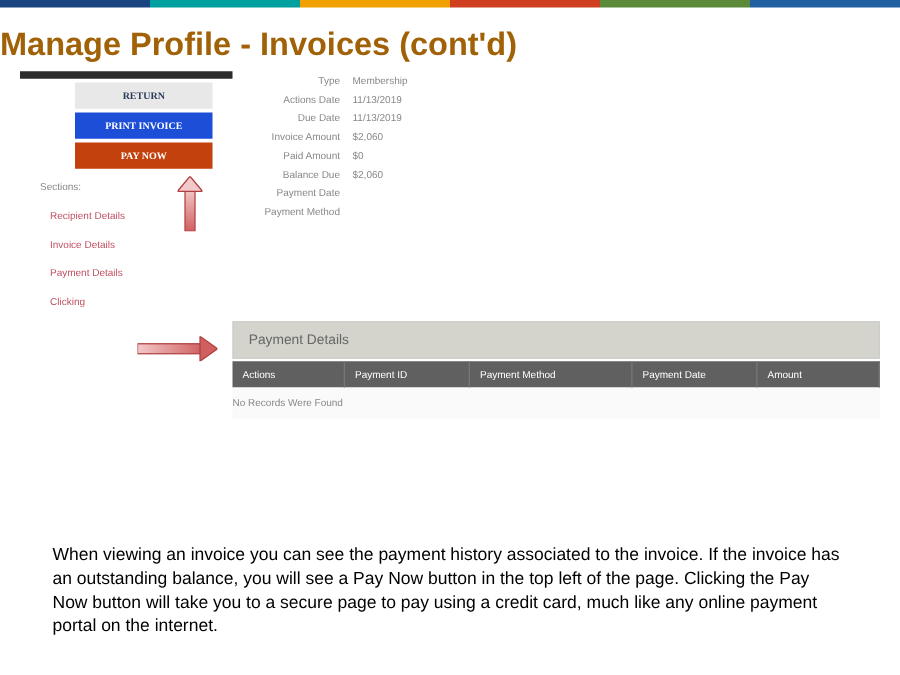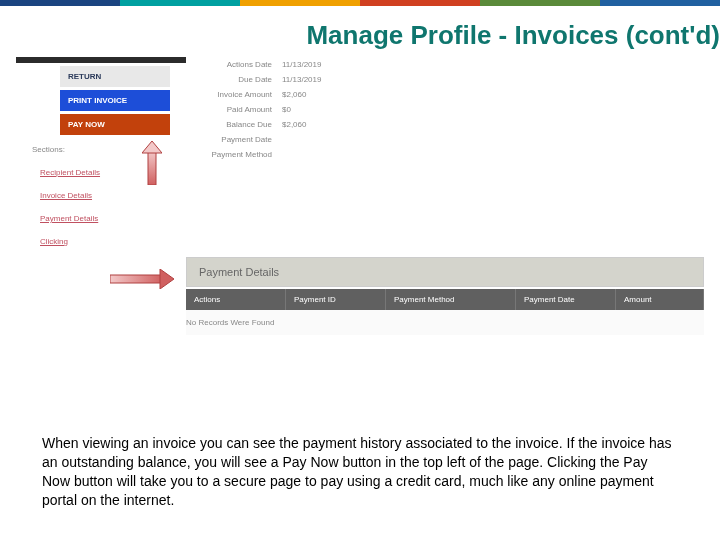--- a/index.html
+++ b/index.html
@@ -1,41 +1,41 @@
 <!DOCTYPE html>
 <html><head>
 <meta charset="utf-8">
 <style>
   * { box-sizing: border-box; margin: 0; padding: 0; }
   body { width: 720px; height: 540px; font-family: Arial, sans-serif; background: #fff; position: relative; }
   .color-bar { display: flex; height: 6px; width: 100%; }
   .color-bar div { flex: 1; }
   .c1 { background: #1a4480; } .c2 { background: #00a0a0; } .c3 { background: #f0a000; }
   .c4 { background: #d04020; } .c5 { background: #5a8a3a; } .c6 { background: #2060a0; }
-  .title { text-align: right; font-size: 26px; font-weight: bold; color: #0f766e; padding: 14px 0 6px; }
+  .title { text-align: left; font-size: 26px; font-weight: bold; color: #a16207; padding: 14px 0 6px; }
   .app { position: relative; margin: 0 16px; height: 300px; }
   .left-col { position: absolute; left: 0; top: 0; width: 170px; }
   .dark-top { background: #2b2b2b; height: 6px; }
-  .btn { display: block; width: 110px; margin: 3px 0 0 44px; font-size: 8px; font-weight: bold; padding: 6px 8px; text-align: left; border: none; }
+  .btn { display: block; width: 110px; margin: 3px 0 0 44px; font-size: 8px; font-weight: bold; padding: 6px 8px; text-align: center; border: none; font-family: Liberation Serif, serif; }
   .btn-gray { background: #e8e8e8; color: #2b3a5a; }
   .btn-blue { background: #1d4ed8; color: #fff; }
   .btn-navy { background: #c2410c; color: #fff; }
   .sections-lbl { font-size: 8px; color: #888; margin: 10px 0 4px 16px; }
-  .sec-link { font-size: 8px; color: #c05060; margin: 14px 0 0 24px; text-decoration: underline; }
+  .sec-link { font-size: 8px; color: #c05060; margin: 14px 0 0 24px; }
   .arrow1 { position: absolute; left: 126px; top: 84px; }
   .arrow2 { position: absolute; left: 94px; top: 212px; }
   .details { position: absolute; left: 170px; top: 0; right: 0; font-size: 8px; color: #888; }
   .drow { display: flex; padding: 3px 0; }
   .dlabel { width: 96px; text-align: right; padding-right: 10px; }
   .dval { }
   .pd-header { position: absolute; top: 200px; left: 170px; right: 0; background: #d4d4cc; color: #666; font-size: 11px; padding: 8px 12px; border: 1px solid #ccc; }
   .table-wrap { position: absolute; top: 232px; left: 170px; right: 0; }
   .thead { display: flex; background: #606060; color: #fff; font-size: 8px; }
   .th { padding: 6px 8px; border-right: 1px solid #777; }
-  .th1 { width: 100px; } .th2 { width: 100px; } .th3 { width: 130px; } .th4 { width: 100px; } .th5 { flex:1; }
+  .th1 { width: 90px; } .th2 { width: 100px; } .th3 { width: 130px; } .th4 { width: 100px; } .th5 { flex:1; }
   .norec { font-size: 8px; color: #888; padding: 8px 0; background: #fafafa; }
   .caption { position: absolute; bottom: 30px; left: 42px; right: 42px; font-size: 14px; line-height: 1.35; color: #000; }
   svg.arrow-svg { display:block; }
 </style>
 </head>
 <body>
 
 <div class="color-bar">
   <div class="c1"></div>
     <div class="c2"></div>
@@ -67,20 +67,24 @@
             <stop offset="0" stop-color="#d06060"></stop>
             <stop offset="1" stop-color="#f3c9c9"></stop>
           </linearGradient>
         </defs>
         <rect x="6" y="10" width="8" height="34" fill="url(#g1)" stroke="#b04040"></rect>
         <polygon points="10,0 0,12 20,12" fill="#f3c9c9" stroke="#b04040"></polygon>
       </svg>
   </div>
 
   <div class="details">
+    <div class="drow">
+        <div class="dlabel">Type</div>
+        <div class="dval">Membership</div>
+      </div>
     <div class="drow">
         <div class="dlabel">Actions Date</div>
         <div class="dval">11/13/2019</div>
       </div>
     <div class="drow">
         <div class="dlabel">Due Date</div>
         <div class="dval">11/13/2019</div>
       </div>
     <div class="drow">
         <div class="dlabel">Invoice Amount</div>

